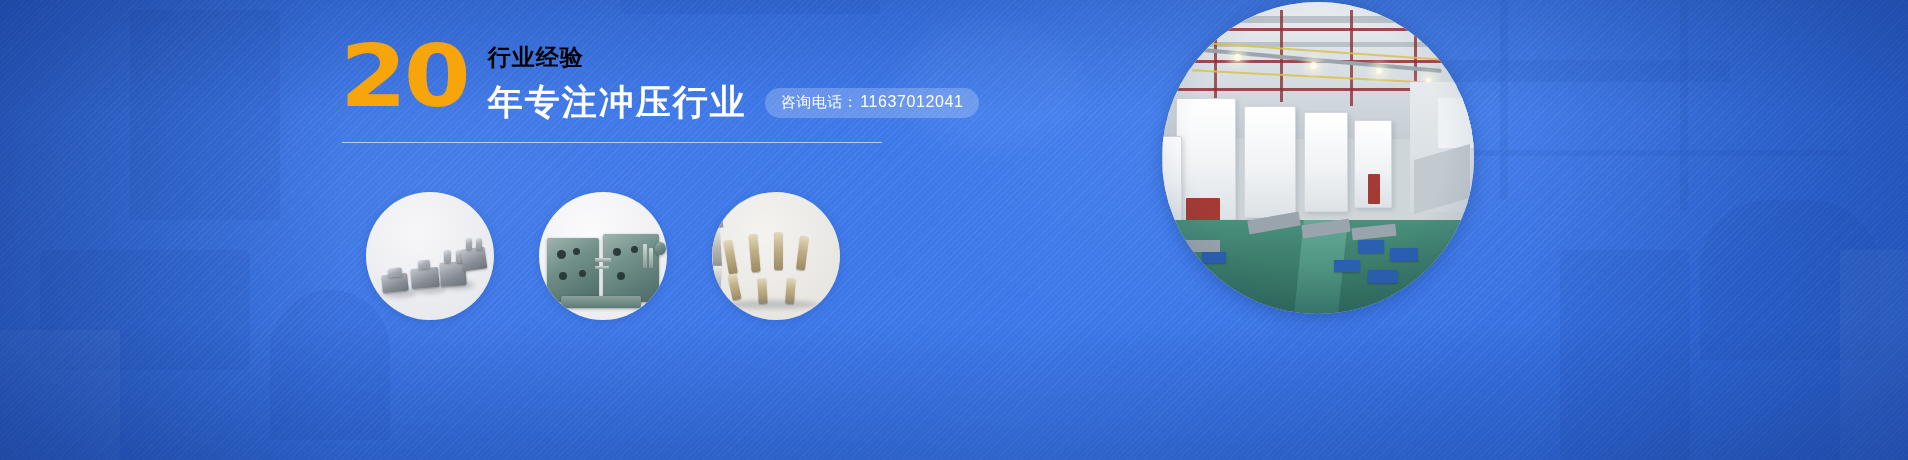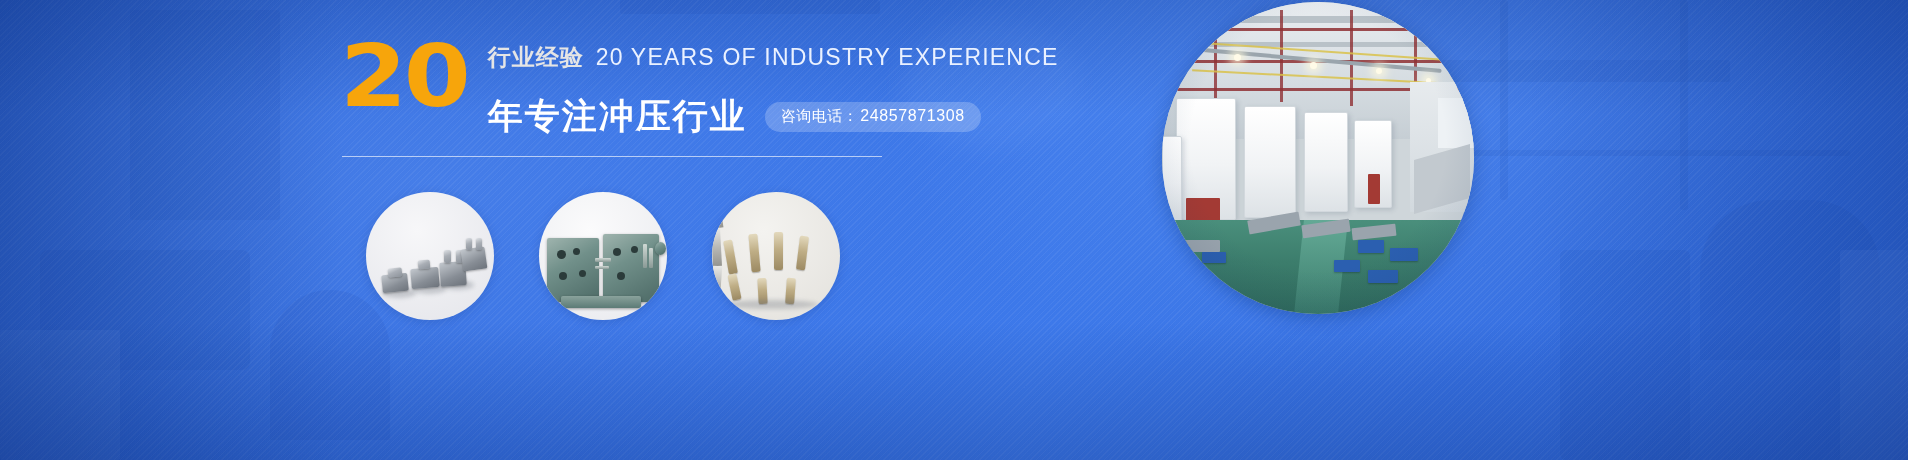--- a/index.html
+++ b/index.html
@@ -85,33 +85,33 @@
   .line-top {
     display: flex;
     align-items: baseline;
     white-space: nowrap;
   }
   .cn-small {
     font-family: "DejaVu Sans", "Liberation Sans", sans-serif;
     font-weight: 700;
     font-size: 23px;
     letter-spacing: 1px;
-    color: #e5e5e5;
+    color: #000000;
   }
   .en-small {
     font-size: 23px;
     letter-spacing: 1.2px;
     color: #eaf1ff;
     margin-left: 12px;
     font-weight: 400;
   }
   .line-main {
     display: flex;
     align-items: center;
-    margin-top: 20px;
+    margin-top: 6px;
     white-space: nowrap;
   }
   .cn-big {
     font-family: "DejaVu Sans", "Liberation Sans", sans-serif;
     font-weight: 700;
     font-size: 35px;
     letter-spacing: 2px;
     color: #ffffff;
   }
   .phone-pill {
@@ -283,29 +283,28 @@
   <div class="copy">
 
     <div class="headline-row">
 
       <div class="big-num">20</div>
 
       <div class="headline-text">
 
         <div class="line-top">
           <span class="cn-small">行业经验</span>
-          <span class="en-small">20 YEARS OF INDUSTRY EXPERIENCE</span>
         </div>
 
         <div class="line-main">
           <span class="cn-big">年专注冲压行业</span>
 
           <div class="phone-pill">
             <span class="phone-label">咨询电话：</span>
-            <span class="phone-number">24857871308</span>
+            <span class="phone-number">11637012041</span>
           </div>
         </div>
 
       </div>
     </div>
 
     <div class="divider"></div>
 
   </div>
 

